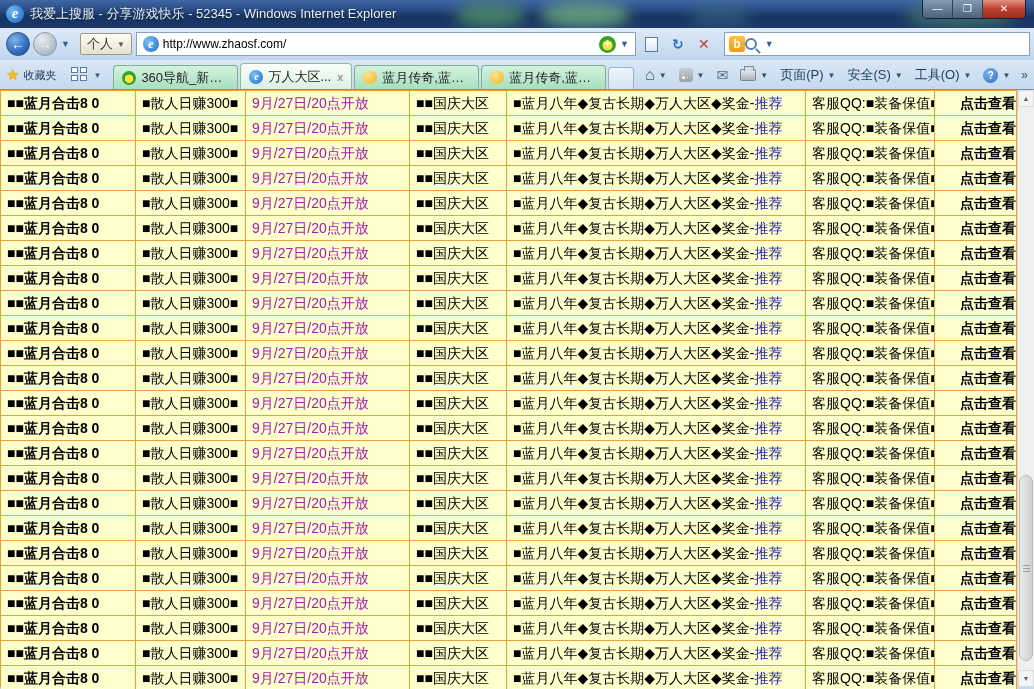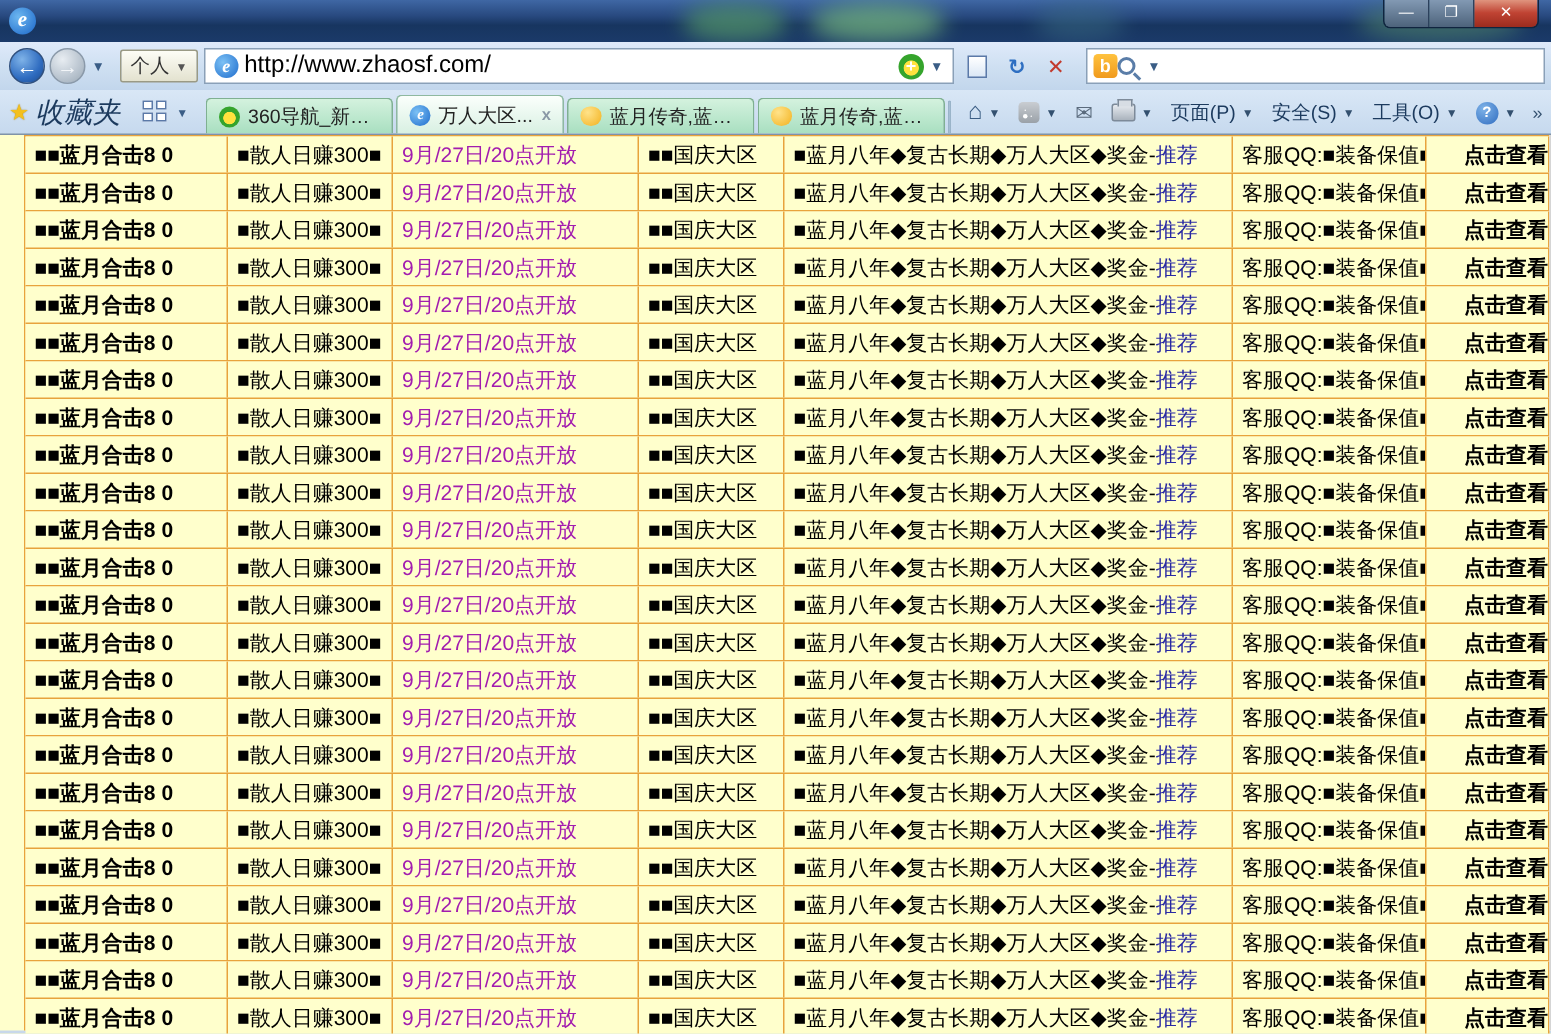--- a/index.html
+++ b/index.html
@@ -39,21 +39,21 @@
   .mini-drop { color:#3a5d86; font-size:9px; padding:0 4px; }
   .zone-btn { margin-left:6px; height:22px; padding:0 6px; font-size:13px; color:#333;
     background:linear-gradient(180deg,#fdfdf6,#e3e2cf); border:1px solid #9a9a85; border-radius:2px;
     display:flex; align-items:center; gap:4px; white-space:nowrap; }
   .zone-btn .caret { font-size:8px; color:#555; }
   .urlbox { margin-left:4px; height:24px; width:500px; background:#fff; border:1px solid #8aa0b8;
     display:flex; align-items:center; padding:0 2px; }
   .url-ie { width:16px; height:16px; border-radius:50%; margin:0 4px;
     background:radial-gradient(circle at 35% 35%,#7cc1f5,#1d6bcc);
     color:#fff; font:italic bold 12px/16px "Liberation Serif",serif; text-align:center; flex:0 0 auto;}
-  .url-text { font-size:16px; color:#000; flex:1 1 auto; white-space:nowrap; overflow:hidden; }
+  .url-text { font-size:12px; color:#000; flex:1 1 auto; white-space:nowrap; overflow:hidden; }
   .icon-360 { width:17px; height:17px; border-radius:50%; flex:0 0 auto;
     background:radial-gradient(circle at 50% 55%,#ffe23e 0 38%,#35a42c 42%);
     color:#fff; text-align:center; font:bold 12px/16px "Liberation Sans",sans-serif; }
   .nav-tools { display:flex; align-items:center; margin-left:4px; gap:2px; }
   .tool-btn { width:24px; height:24px; text-align:center; line-height:22px; font-size:14px;
     border:1px solid transparent; border-radius:2px; }
   .compat-glyph { display:inline-block; width:13px; height:15px; border:1px solid #5b79a8;
     background:linear-gradient(180deg,#fff,#dbe7f5); position:relative; top:3px; }
   .refresh { color:#2e6fc2; font-weight:bold; }
   .stop { color:#c23a2e; font-weight:bold; }
@@ -65,21 +65,21 @@
   .mag { width:12px; height:12px; border:2px solid #5a7da8; border-radius:50%; position:relative; flex:0 0 auto; }
   .mag::after { content:""; position:absolute; width:6px; height:2px; background:#5a7da8;
     transform:rotate(45deg); left:8px; top:10px; }
   .searchbox .caret { font-size:9px; color:#466; margin-left:8px; }
 
   
   .tabsbar { height:30px; background:linear-gradient(180deg,#d9e7f6,#c6d9ee);
     display:flex; align-items:flex-end; padding:0 2px; border-bottom:1px solid #7f93a8; }
   .fav-group { display:flex; align-items:center; height:26px; margin:0 6px 1px 4px; }
   .star { color:#f4c01d; font-size:15px; text-shadow:0 0 1px #a67c00; margin-right:4px; }
-  .fav-label { font-size:19px; color:#1c3a5e; white-space:nowrap;font-style:italic; }
+  .fav-label { font-size:11px; color:#1c3a5e; white-space:nowrap; }
   .quicktabs { margin-left:14px; width:20px; height:18px; display:grid;
     grid-template-columns:7px 7px; grid-template-rows:6px 6px; gap:2px; padding:1px; }
   .quicktabs span { border:1px solid #5b79a8; background:#fff; }
   .qt-caret { font-size:8px; color:#3a5d86; margin:0 6px 0 3px; }
   .tab { height:24px; display:flex; align-items:center; padding:0 8px; margin-right:2px;
     border:1px solid #7fb091; border-bottom:none; border-radius:4px 4px 0 0;
     background:linear-gradient(180deg,#d4f2de,#a8dfc0); font-size:13px; color:#222;
     white-space:nowrap; max-width:125px; }
   .tab.active { background:linear-gradient(180deg,#fbfffc,#d8f0e2); border-color:#8fb9a0; height:26px; }
   .tab .t-icon { margin-right:5px; flex:0 0 auto; }
@@ -106,21 +106,21 @@
   .print-glyph { width:16px; height:12px; background:linear-gradient(180deg,#e6eaef,#aab3bd);
     border:1px solid #7d8a99; border-radius:2px; position:relative; }
   .print-glyph::before { content:""; position:absolute; top:-4px; left:3px; width:8px; height:4px;
     background:#d7dde4; border:1px solid #7d8a99; border-bottom:none; }
   .help-glyph { width:15px; height:15px; border-radius:50%;
     background:radial-gradient(circle at 35% 30%,#7fb3e8,#2f6cc0); color:#fff;
     font:bold 10px/15px "Liberation Sans",sans-serif; text-align:center; }
   .chev2 { font-size:12px; color:#33506f; padding:0 4px; }
 
   
-  .content { position:relative; height:597px; background:#ffffcc; display:flex;padding-left:16px; }
+  .content { position:relative; height:597px; background:#ffffcc; display:flex; }
   .servertable { width:1017px; border-left:1px solid #e8a33d; border-top:1px solid #e8a33d; }
   .srow { display:flex; height:25px; line-height:24px; border-bottom:1px solid #e8a33d;
     background:#ffffcc; font-size:14px; color:#000; }
   .cell { border-right:1px solid #e8a33d; padding-left:6px; white-space:nowrap; overflow:hidden; }
   .c-game { width:135px; font-weight:bold; }
   .c-earn { width:110px; }
   .c-open { width:164px; color:#a21caf; }
   .c-region { width:97px; }
   .c-promo { width:299px; }
   .c-qq { width:129px; }
@@ -141,20 +141,21 @@
 <body>
 
 <div class="window">
 
   <div class="titlebar">
     <div class="glass-blob blob1"></div>
     <div class="glass-blob blob2"></div>
     <div class="glass-blob blob3"></div>
     <div class="glass-blob blob4"></div>
     <div class="ie-logo">e</div>
+    <div class="title-text">我爱上搜服 - 分享游戏快乐 - 52345 - Windows Internet Explorer</div>
     <div class="win-controls">
       <div class="win-btn">—</div>
       <div class="win-btn">❐</div>
       <div class="win-btn close">✕</div>
     </div>
   </div>
 
   <div class="navbar">
     <div class="nav-circle back">←</div>
     <div class="nav-circle fwd">→</div>

